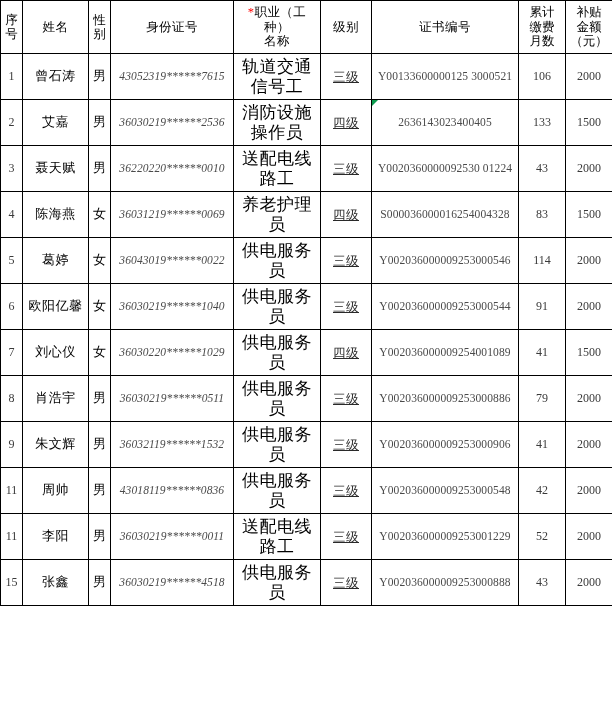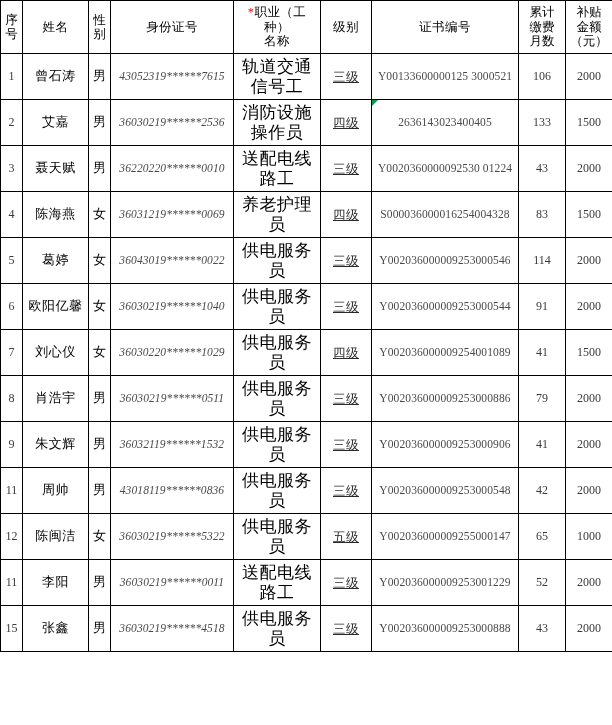--- a/index.html
+++ b/index.html
@@ -272,31 +272,20 @@
           <td class="name">周帅</td>
           <td class="sex">男</td>
           <td class="idno">43018119******0836</td>
           <td class="occ">供电服务员</td>
           <td class="level">三级</td>
           <td class="cert">Y002036000009253000548</td>
           <td class="months">42</td>
           <td class="amount">2000</td>
         </tr>
         <tr>
-          <td class="seq">12</td>
-          <td class="name">陈闽洁</td>
-          <td class="sex">女</td>
-          <td class="idno">36030219******5322</td>
-          <td class="occ">供电服务员</td>
-          <td class="level">五级</td>
-          <td class="cert">Y002036000009255000147</td>
-          <td class="months">65</td>
-          <td class="amount">1000</td>
-        </tr>
-        <tr>
           <td class="seq">11</td>
           <td class="name">李阳</td>
           <td class="sex">男</td>
           <td class="idno">36030219******0011</td>
           <td class="occ">送配电线路工</td>
           <td class="level">三级</td>
           <td class="cert">Y002036000009253001229</td>
           <td class="months">52</td>
           <td class="amount">2000</td>
         </tr>

